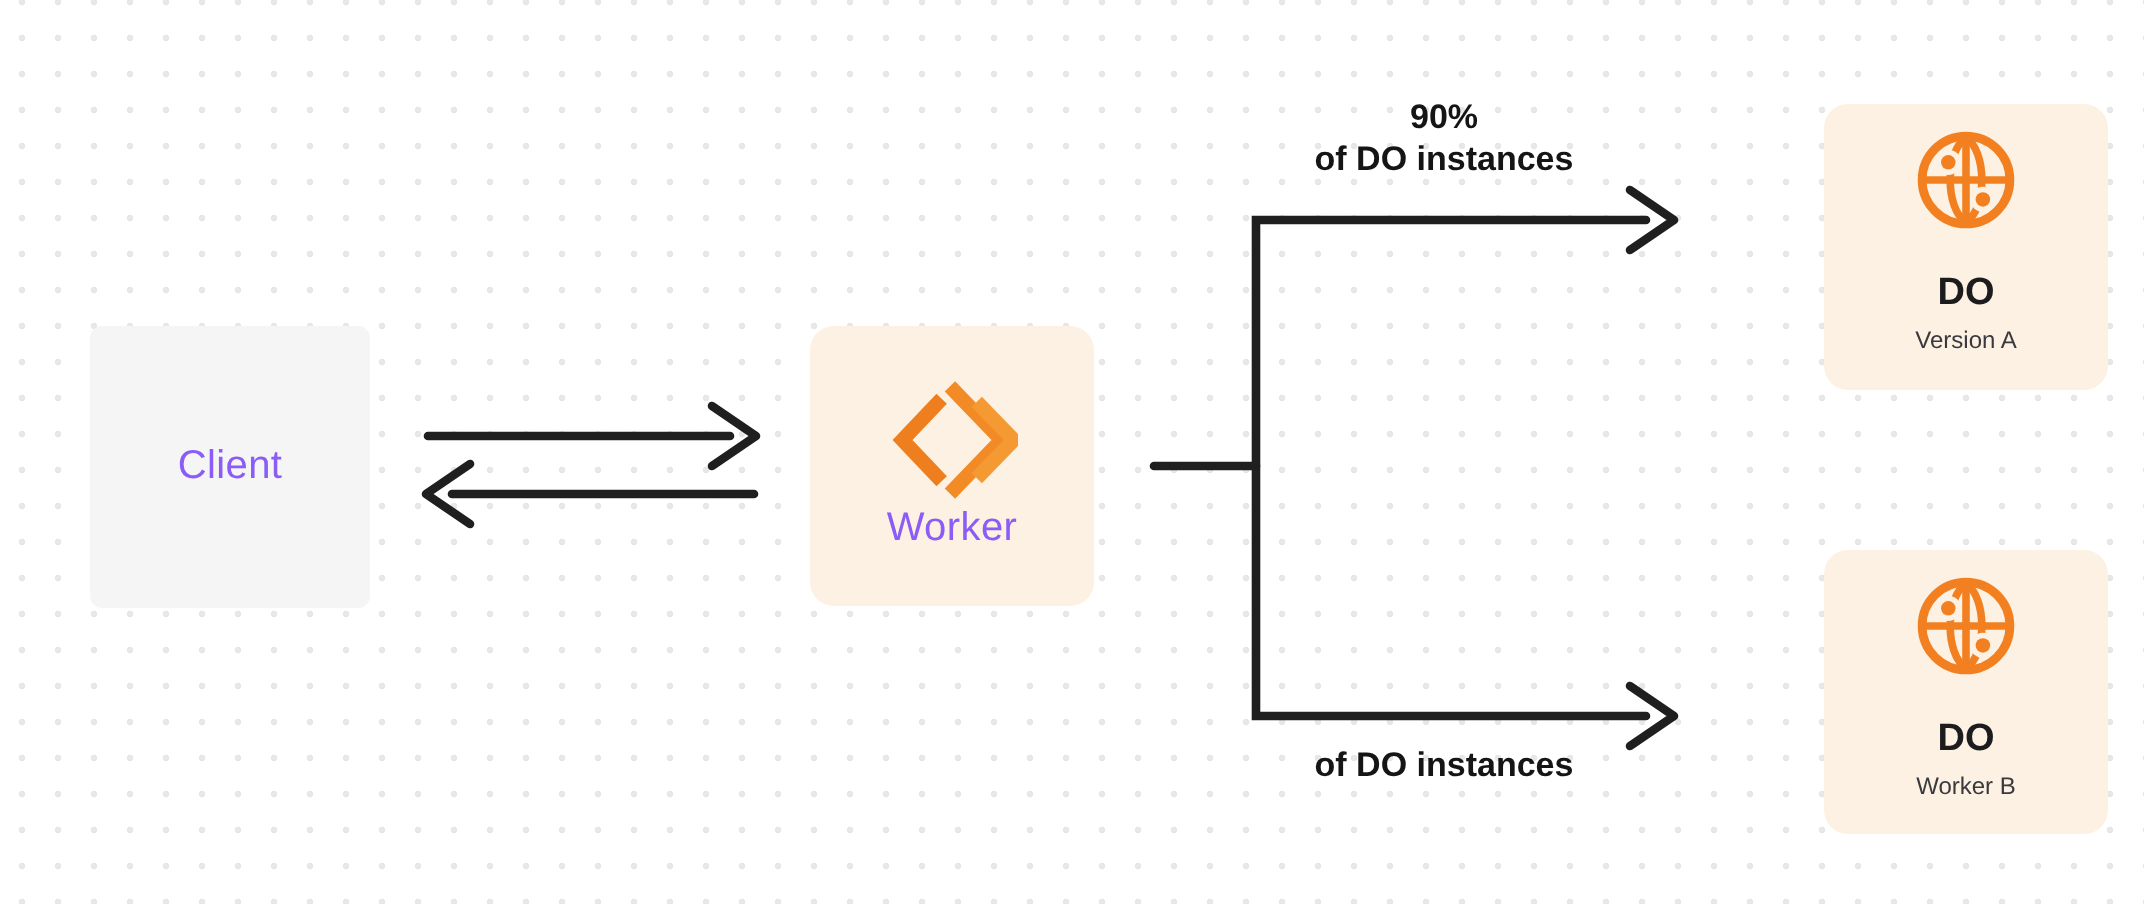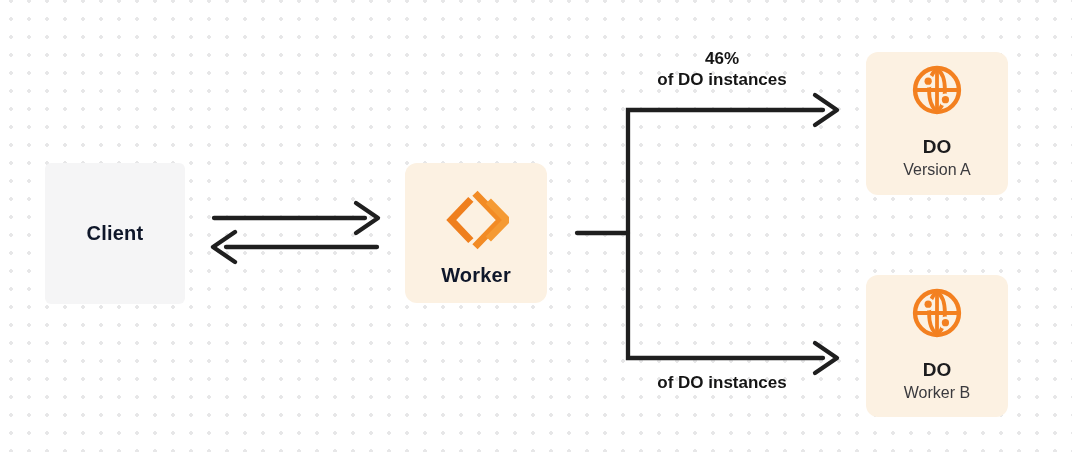--- a/index.html
+++ b/index.html
@@ -22,37 +22,37 @@
     position:absolute;
     display:flex; flex-direction:column; align-items:center;
     box-sizing:border-box;
   }
   .client-box {
     left:45px; top:163px; width:140px; height:141px;
     background:#f5f5f6; border-radius:6px;
     justify-content:center;
   }
   .node-label {
-    font-size:20px; font-weight:700; color:#0f172a; letter-spacing:0.2px;
+    font-size:20px; font-weight:400; color:#8b5cf6; letter-spacing:0.2px;
   }
   .worker-box {
     left:405px; top:163px; width:142px; height:140px;
     background:#fcf1e2; border-radius:12px;
     padding-top:24px;
   }
-  .worker-box .node-label { margin-top:11px; }
+  .worker-box .node-label { }
   .do-box {
-    left:866px; width:142px;
+    left:912px; width:142px;
     background:#fcf1e2; border-radius:12px;
     padding-top:11px;
   }
   .do-box-a { top:52px; height:143px; }
   .do-box-b { top:275px; height:142px; }
   .do-title { font-size:19px; font-weight:700; color:#1c1c1e; margin-top:20px; line-height:20px; }
-  .do-sub   { font-size:16px; font-weight:400; color:#3a3a3e; margin-top:4px; line-height:18px; }
+  .do-sub   { font-size:12px; font-weight:400; color:#3a3a3e; margin-top:4px; line-height:18px; }
   .edge-label {
     position:absolute; width:220px; text-align:center;
     font-size:17px; font-weight:700; line-height:21px; color:#151515;
   }
   .edge-label-top    { left:612px; top:48px; }
   .edge-label-bottom { left:612px; top:372px; }
   .icon { display:block; }
 </style>
 </head>
 <body>
@@ -119,20 +119,20 @@
       <circle cx="21.5" cy="21.5" r="7.5" fill="#fcf1e2"></circle>
       <circle cx="21.5" cy="21.5" r="4.3" fill="#f38020"></circle>
       <circle cx="42" cy="43.5" r="7.5" fill="#fcf1e2"></circle>
       <circle cx="42" cy="43.5" r="4.3" fill="#f38020"></circle>
     </svg>
     <span class="do-title">DO</span>
     <span class="do-sub">Worker B</span>
   </div>
 
   <div class="edge-label edge-label-top">
-    <div>46%</div>
+    <div>90%</div>
     <div>of DO instances</div>
   </div>
   <div class="edge-label edge-label-bottom">
     <div>of DO instances</div>
   </div>
 
 </div>
 
 </body></html>

